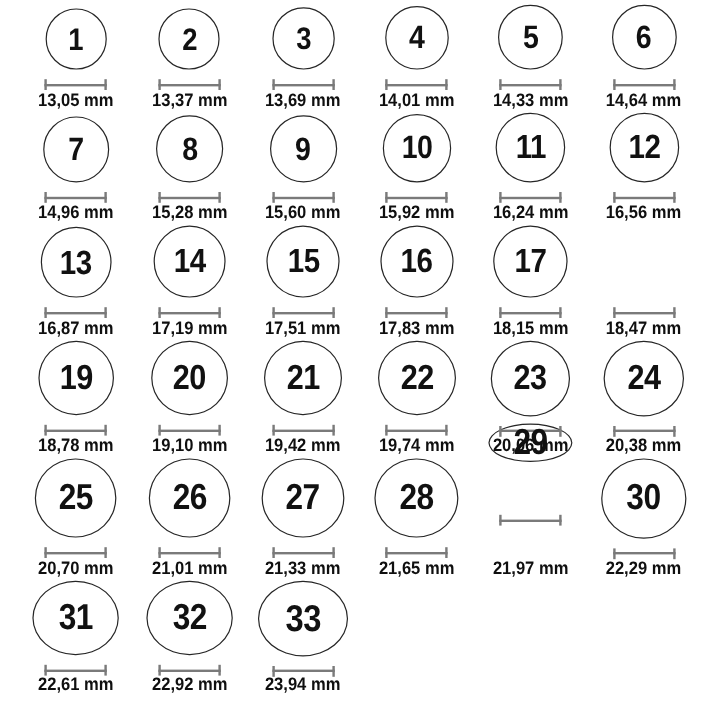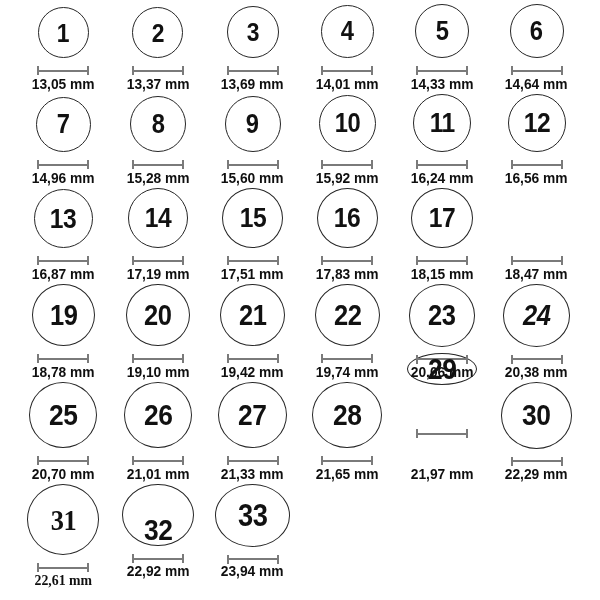--- a/index.html
+++ b/index.html
@@ -325,21 +325,21 @@
           <span class="num" style="font-size: 29px;">23</span>
         </div>
         <div class="measure">
           <div class="bar"></div>
           <div class="tick left"></div>
           <div class="tick right"></div>
         </div>
         <span class="mm">20,06 mm</span>
       </div>
       <div class="cell" style="height: 98px;">
-        <div class="circle" style="width: 67px; height: 67px; font-style: italic;">
+        <div class="circle" style="width: 67px; height: 67px;">
           <span class="num" style="font-size: 29px;">24</span>
         </div>
         <div class="measure">
           <div class="bar"></div>
           <div class="tick left"></div>
           <div class="tick right"></div>
         </div>
         <span class="mm">20,38 mm</span>
       </div>
       <div class="cell" style="height: 102px;">
@@ -401,33 +401,33 @@
         <div class="circle" style="width: 71px; height: 71px;">
           <span class="num" style="font-size: 30px;">30</span>
         </div>
         <div class="measure">
           <div class="bar"></div>
           <div class="tick left"></div>
           <div class="tick right"></div>
         </div>
         <span class="mm">22,29 mm</span>
       </div>
-      <div class="cell" style="height: 116px; padding-bottom: 12px; font-family: Liberation Serif, serif;">
+      <div class="cell" style="height: 116px; padding-bottom: 22px;">
         <div class="circle" style="width: 72px; height: 72px;">
           <span class="num" style="font-size: 30px;">31</span>
         </div>
         <div class="measure">
           <div class="bar"></div>
           <div class="tick left"></div>
           <div class="tick right"></div>
         </div>
         <span class="mm">22,61 mm</span>
       </div>
       <div class="cell" style="height: 116px; padding-bottom: 22px;">
-        <div class="circle" style="width: 72px; height: 72px; align-items: flex-end;">
+        <div class="circle" style="width: 72px; height: 72px;">
           <span class="num" style="font-size: 30px;">32</span>
         </div>
         <div class="measure">
           <div class="bar"></div>
           <div class="tick left"></div>
           <div class="tick right"></div>
         </div>
         <span class="mm">22,92 mm</span>
       </div>
       <div class="cell" style="height: 116px; padding-bottom: 22px;">

